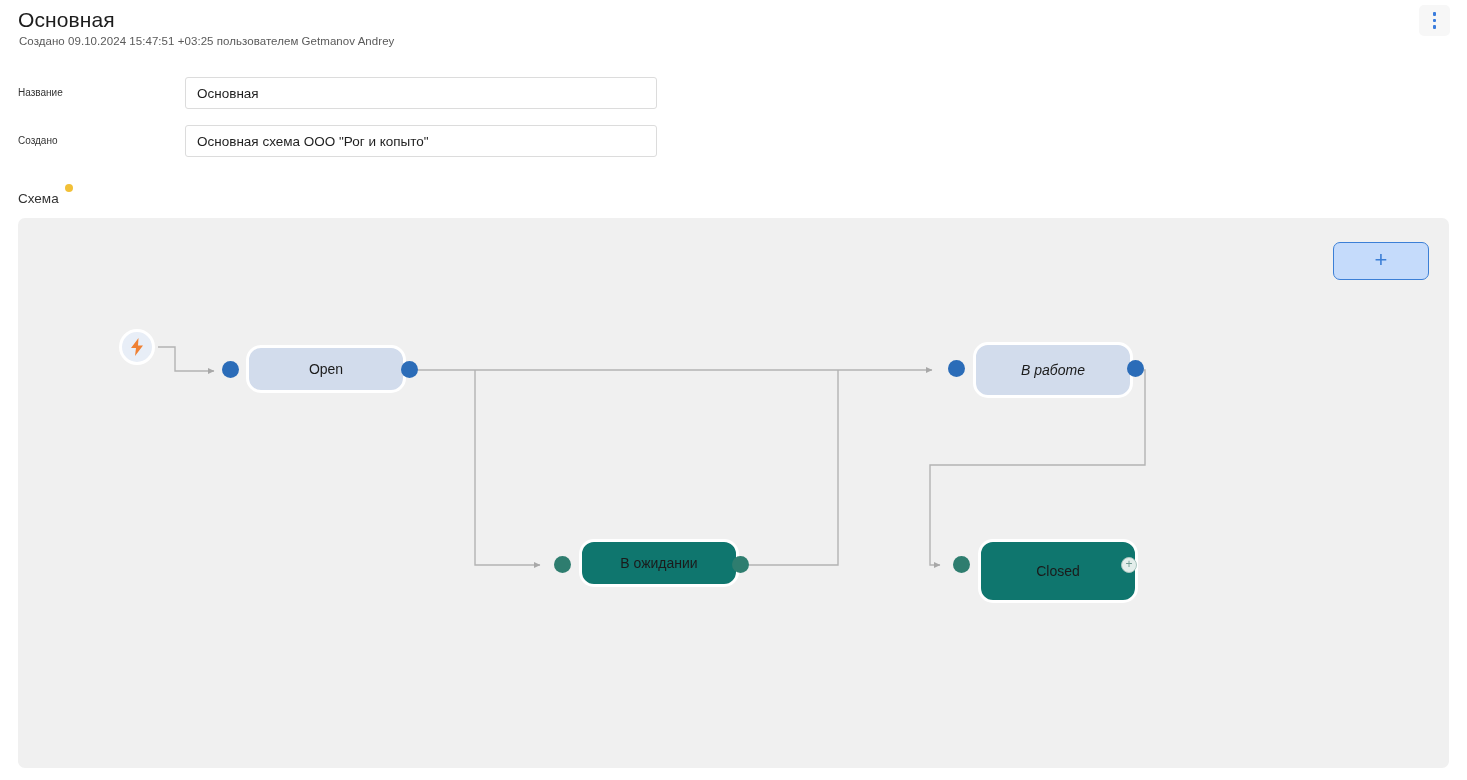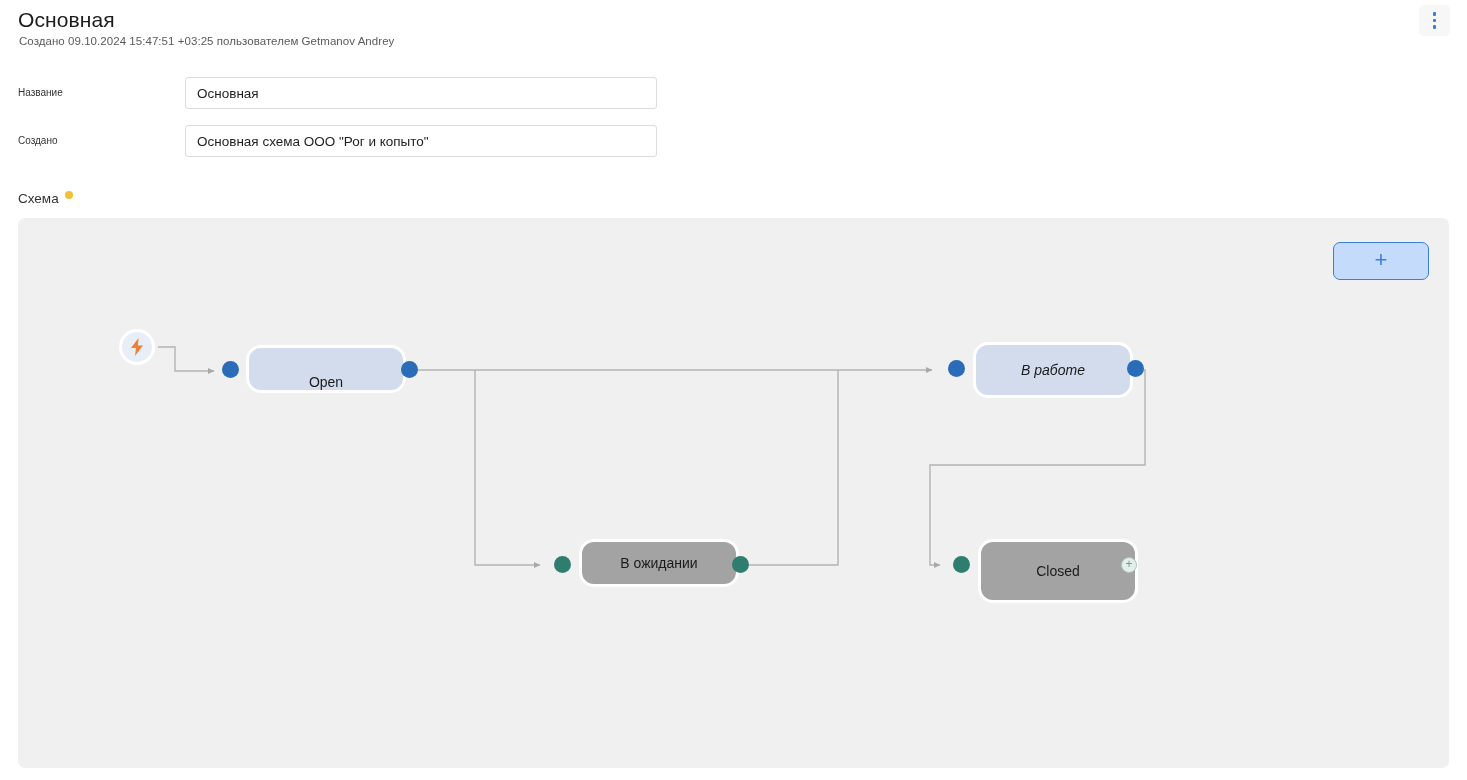--- a/index.html
+++ b/index.html
@@ -90,21 +90,21 @@
   }
   #row-name  { top: 77px; }
   #row-desc  { top: 125px; }
 
   
   #schema-label-wrap {
     position: absolute;
     left: 18px;
     top: 191px;
     display: flex;
-    align-items: center;
+    align-items: flex-start;
     gap: 6px;
   }
   #schema-label {
     font-size: 13.5px;
     color: #333;
   }
   #schema-dot {
     width: 8px;
     height: 8px;
     border-radius: 50%;
@@ -176,21 +176,21 @@
     border-radius: 15px;
     display: flex;
     align-items: center;
     justify-content: center;
     font-size: 14px;
     color: #1b1b1b;
     cursor: pointer;
     user-select: none;
   }
   .node.blue  { background: #d2dcec; }
-  .node.green { background: #a3a3a3; }
+  .node.green { background: #0f766e; }
 
   .port {
     position: absolute;
     width: 17px;
     height: 17px;
     border-radius: 50%;
     cursor: pointer;
   }
   .port.blue  { background: #2b6cb8; }
   .port.green { background: #2e7d6f; }
@@ -261,21 +261,21 @@
   <div id="add-node-button">
     <span class="plus">+</span>
   </div>
 
   <div id="start-node">
     <svg width="14" height="18" viewBox="0 0 14 18">
       <path d="M8.5 0 L1 10 L6 10 L5 18 L13 7.5 L8 7.5 Z" fill="#ef8033"></path>
     </svg>
   </div>
 
-  <div class="node blue" style="left:228px; top:127px; width:160px; height:48px;align-items:flex-end;">
+  <div class="node blue" style="left:228px; top:127px; width:160px; height:48px;">
     <span>Open</span>
   </div>
   <div class="port blue" style="left:204px; top:143px;"></div>
   <div class="port blue" style="left:383px; top:143px;"></div>
 
   <div class="node blue" style="left:955px; top:124px; width:160px; height:56px;font-style:italic;">
     <span>В работе</span>
   </div>
   <div class="port blue" style="left:930px; top:142px;"></div>
   <div class="port blue" style="left:1109px; top:142px;"></div>

